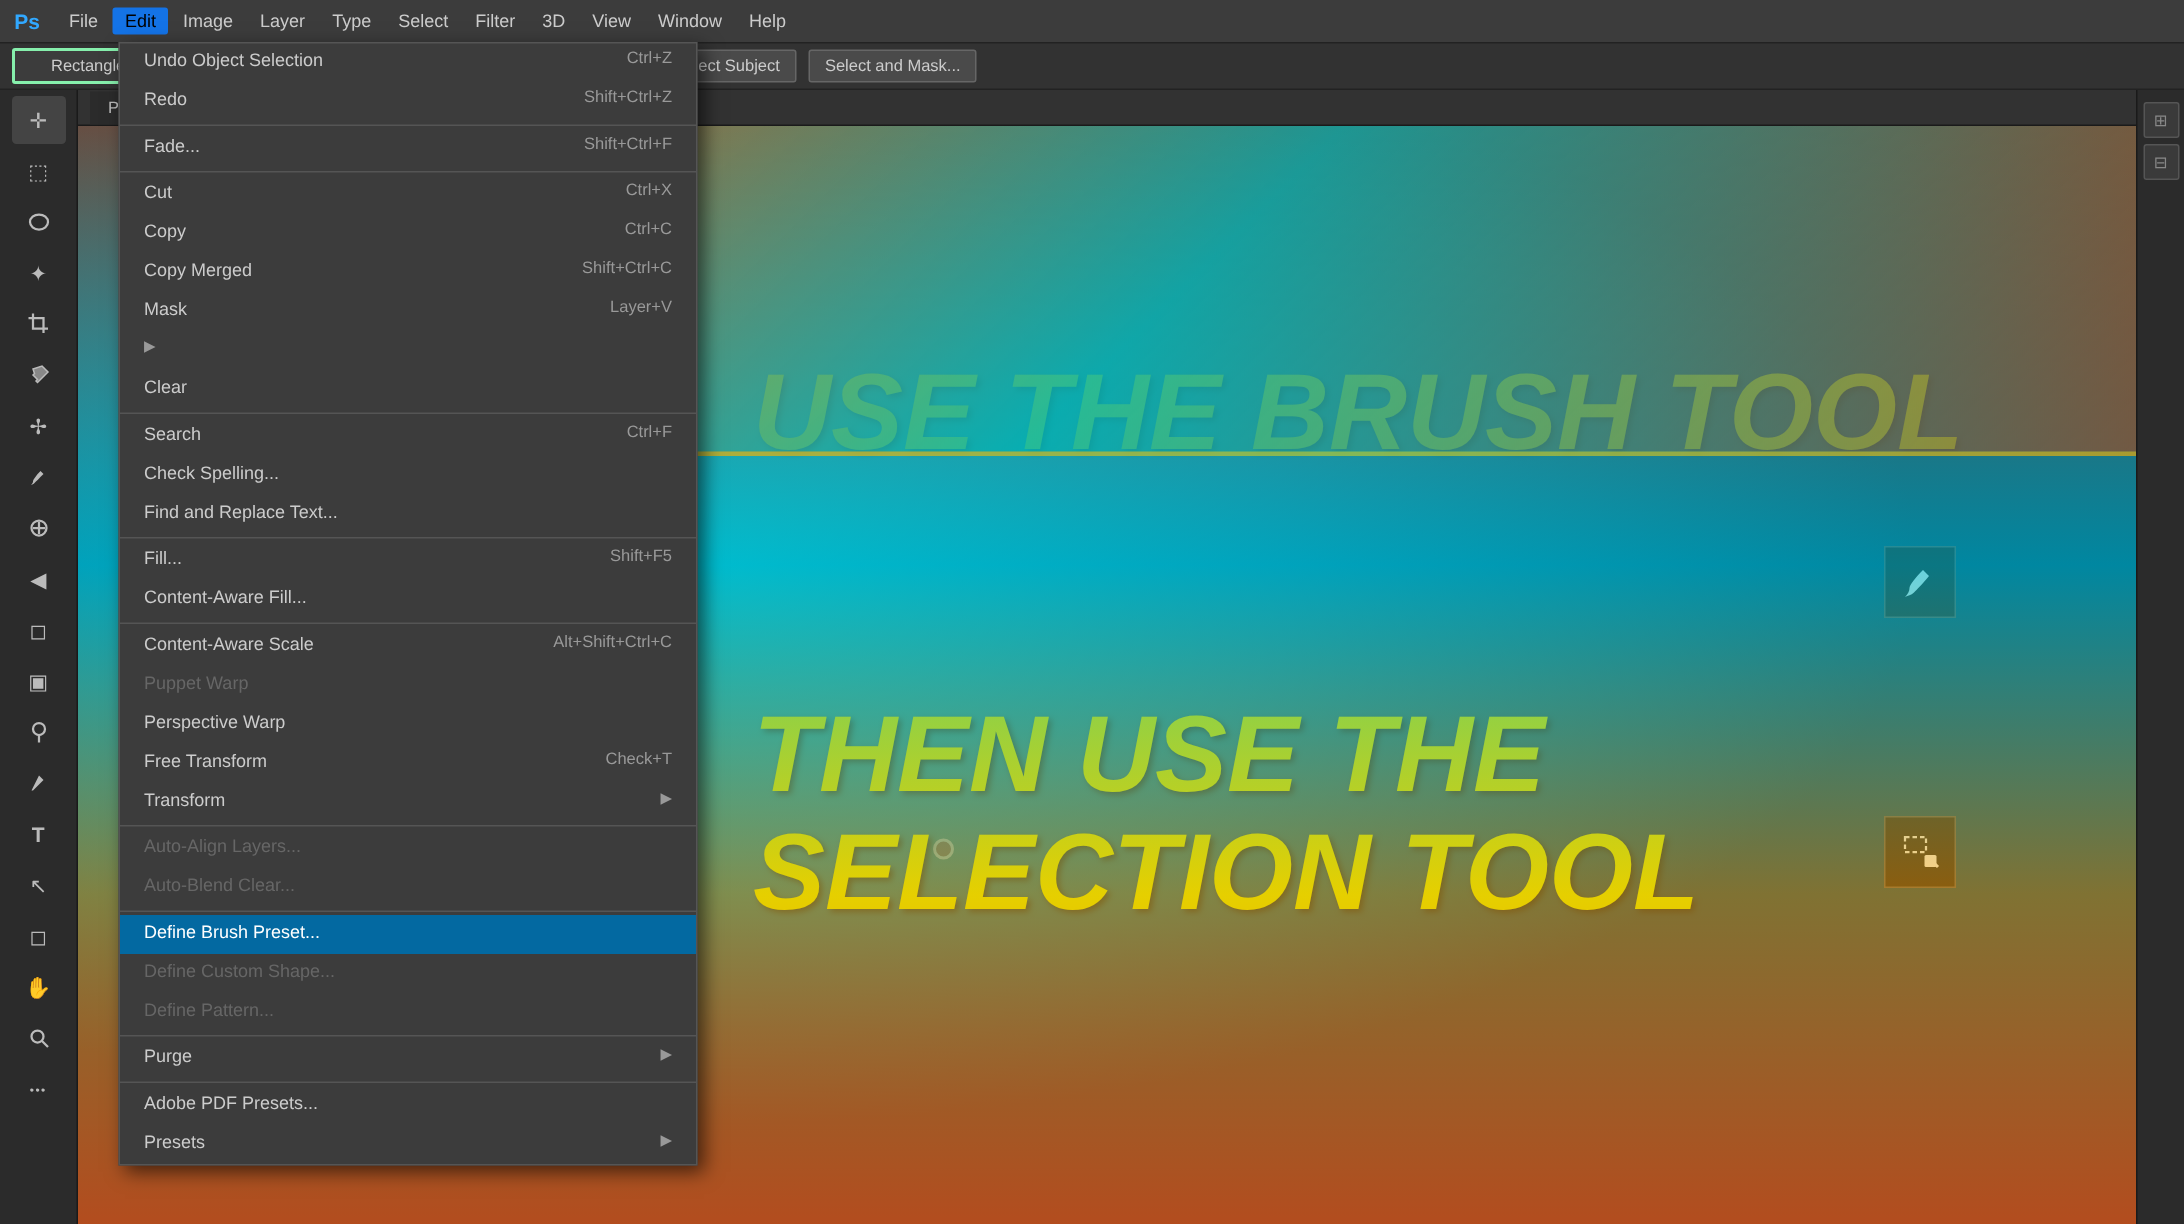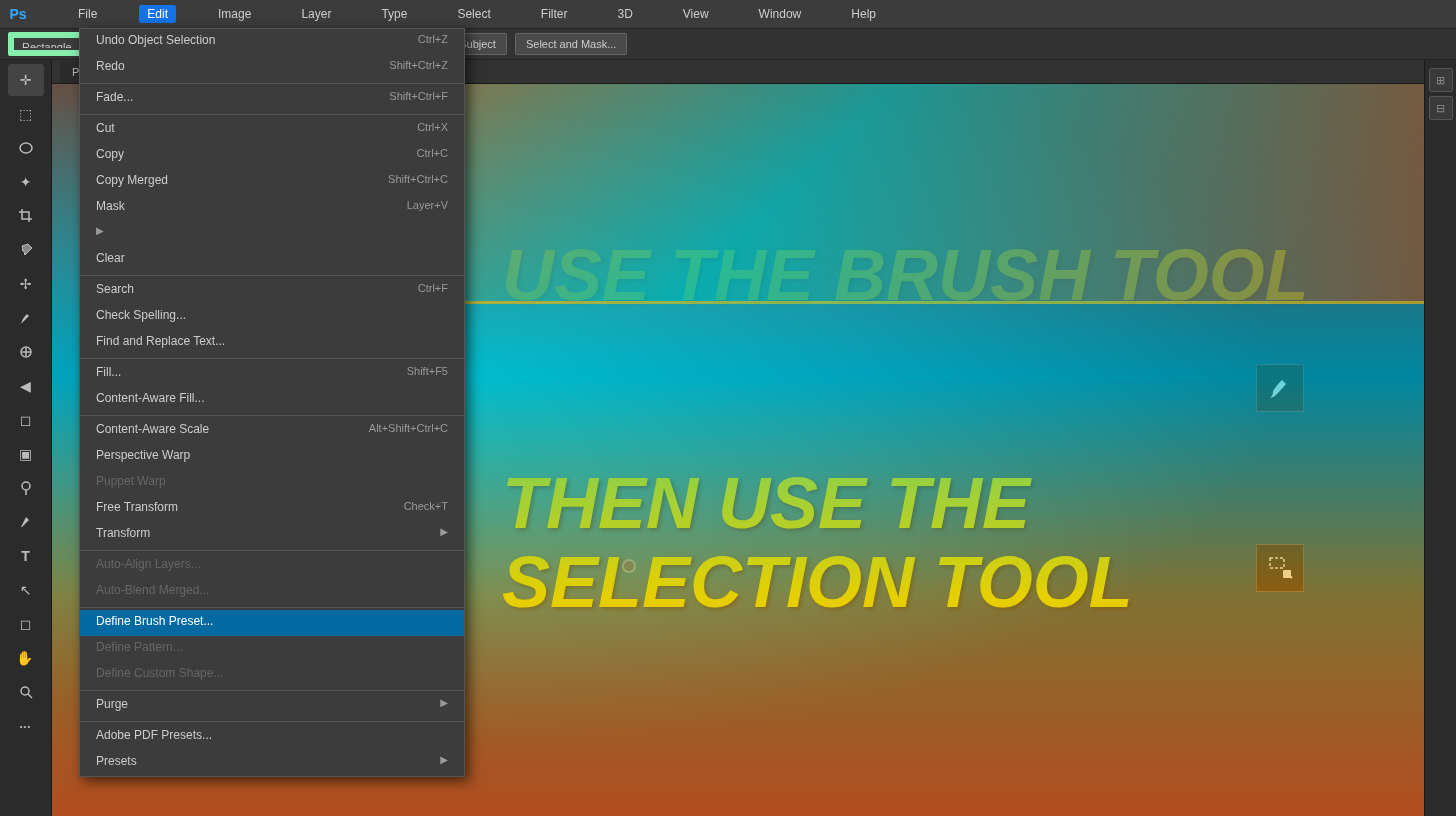--- a/index.html
+++ b/index.html
@@ -21,25 +21,24 @@
       height: 28px;
       background: #3c3c3c;
       padding: 0 4px;
       gap: 2px;
     }
     .menu-bar-item {
       padding: 2px 8px;
       cursor: pointer;
       color: #ccc;
       border-radius: 2px;
-      margin-left: 32px;
     }
     .menu-bar-item.active {
       background: #1473e6;
-      color: #ffffff;
+      color: #000000;
     }
     .ps-logo {
       width: 28px;
       height: 28px;
       display: flex;
       align-items: center;
       justify-content: center;
       color: #31a8ff;
       font-weight: bold;
       font-size: 14px;
@@ -53,22 +52,22 @@
       height: 32px;
       background: #323232;
       border-top: 1px solid #222;
       border-bottom: 1px solid #222;
       padding: 0 8px;
       gap: 8px;
     }
     .options-bar select {
       background: #3c3c3c;
       color: #ccc;
-      border: 6px solid #86efac;
-      padding: 2px 4px;
+      border: 2px solid #86efac;
+      padding: 2px 20px;
       font-size: 11px;
       height: 24px;
       border-radius: 2px;
     }
     .options-bar label {
       display: flex;
       align-items: center;
       gap: 4px;
       font-size: 11px;
       color: #bbb;
@@ -465,50 +464,50 @@
       <span class="menu-shortcut">Shift+F5</span>
     </div>
     <div class="menu-item">
       <span class="menu-item-label">Content-Aware Fill...</span>
     </div>
     <div class="menu-separator"></div>
     <div class="menu-item">
       <span class="menu-item-label">Content-Aware Scale</span>
       <span class="menu-shortcut">Alt+Shift+Ctrl+C</span>
     </div>
-    <div class="menu-item">
-      <span class="menu-item-label">Perspective Warp</span>
-    </div>
     <div class="menu-item disabled">
       <span class="menu-item-label">Puppet Warp</span>
     </div>
     <div class="menu-item">
+      <span class="menu-item-label">Perspective Warp</span>
+    </div>
+    <div class="menu-item">
       <span class="menu-item-label">Free Transform</span>
       <span class="menu-shortcut">Check+T</span>
     </div>
     <div class="menu-item">
       <span class="menu-item-label">Transform</span>
       <span class="menu-arrow">▶</span>
     </div>
     <div class="menu-separator"></div>
     <div class="menu-item disabled">
       <span class="menu-item-label">Auto-Align Layers...</span>
     </div>
     <div class="menu-item disabled">
-      <span class="menu-item-label">Auto-Blend Merged...</span>
+      <span class="menu-item-label">Auto-Blend Clear...</span>
     </div>
     <div class="menu-separator"></div>
     <div class="menu-item highlighted">
       <span class="menu-item-label">Define Brush Preset...</span>
     </div>
     <div class="menu-item disabled">
+      <span class="menu-item-label">Define Custom Shape...</span>
+    </div>
+    <div class="menu-item disabled">
       <span class="menu-item-label">Define Pattern...</span>
-    </div>
-    <div class="menu-item disabled">
-      <span class="menu-item-label">Define Custom Shape...</span>
     </div>
     <div class="menu-separator"></div>
     <div class="menu-item">
       <span class="menu-item-label">Purge</span>
       <span class="menu-arrow">▶</span>
     </div>
     <div class="menu-separator"></div>
     <div class="menu-item">
       <span class="menu-item-label">Adobe PDF Presets...</span>
     </div>

